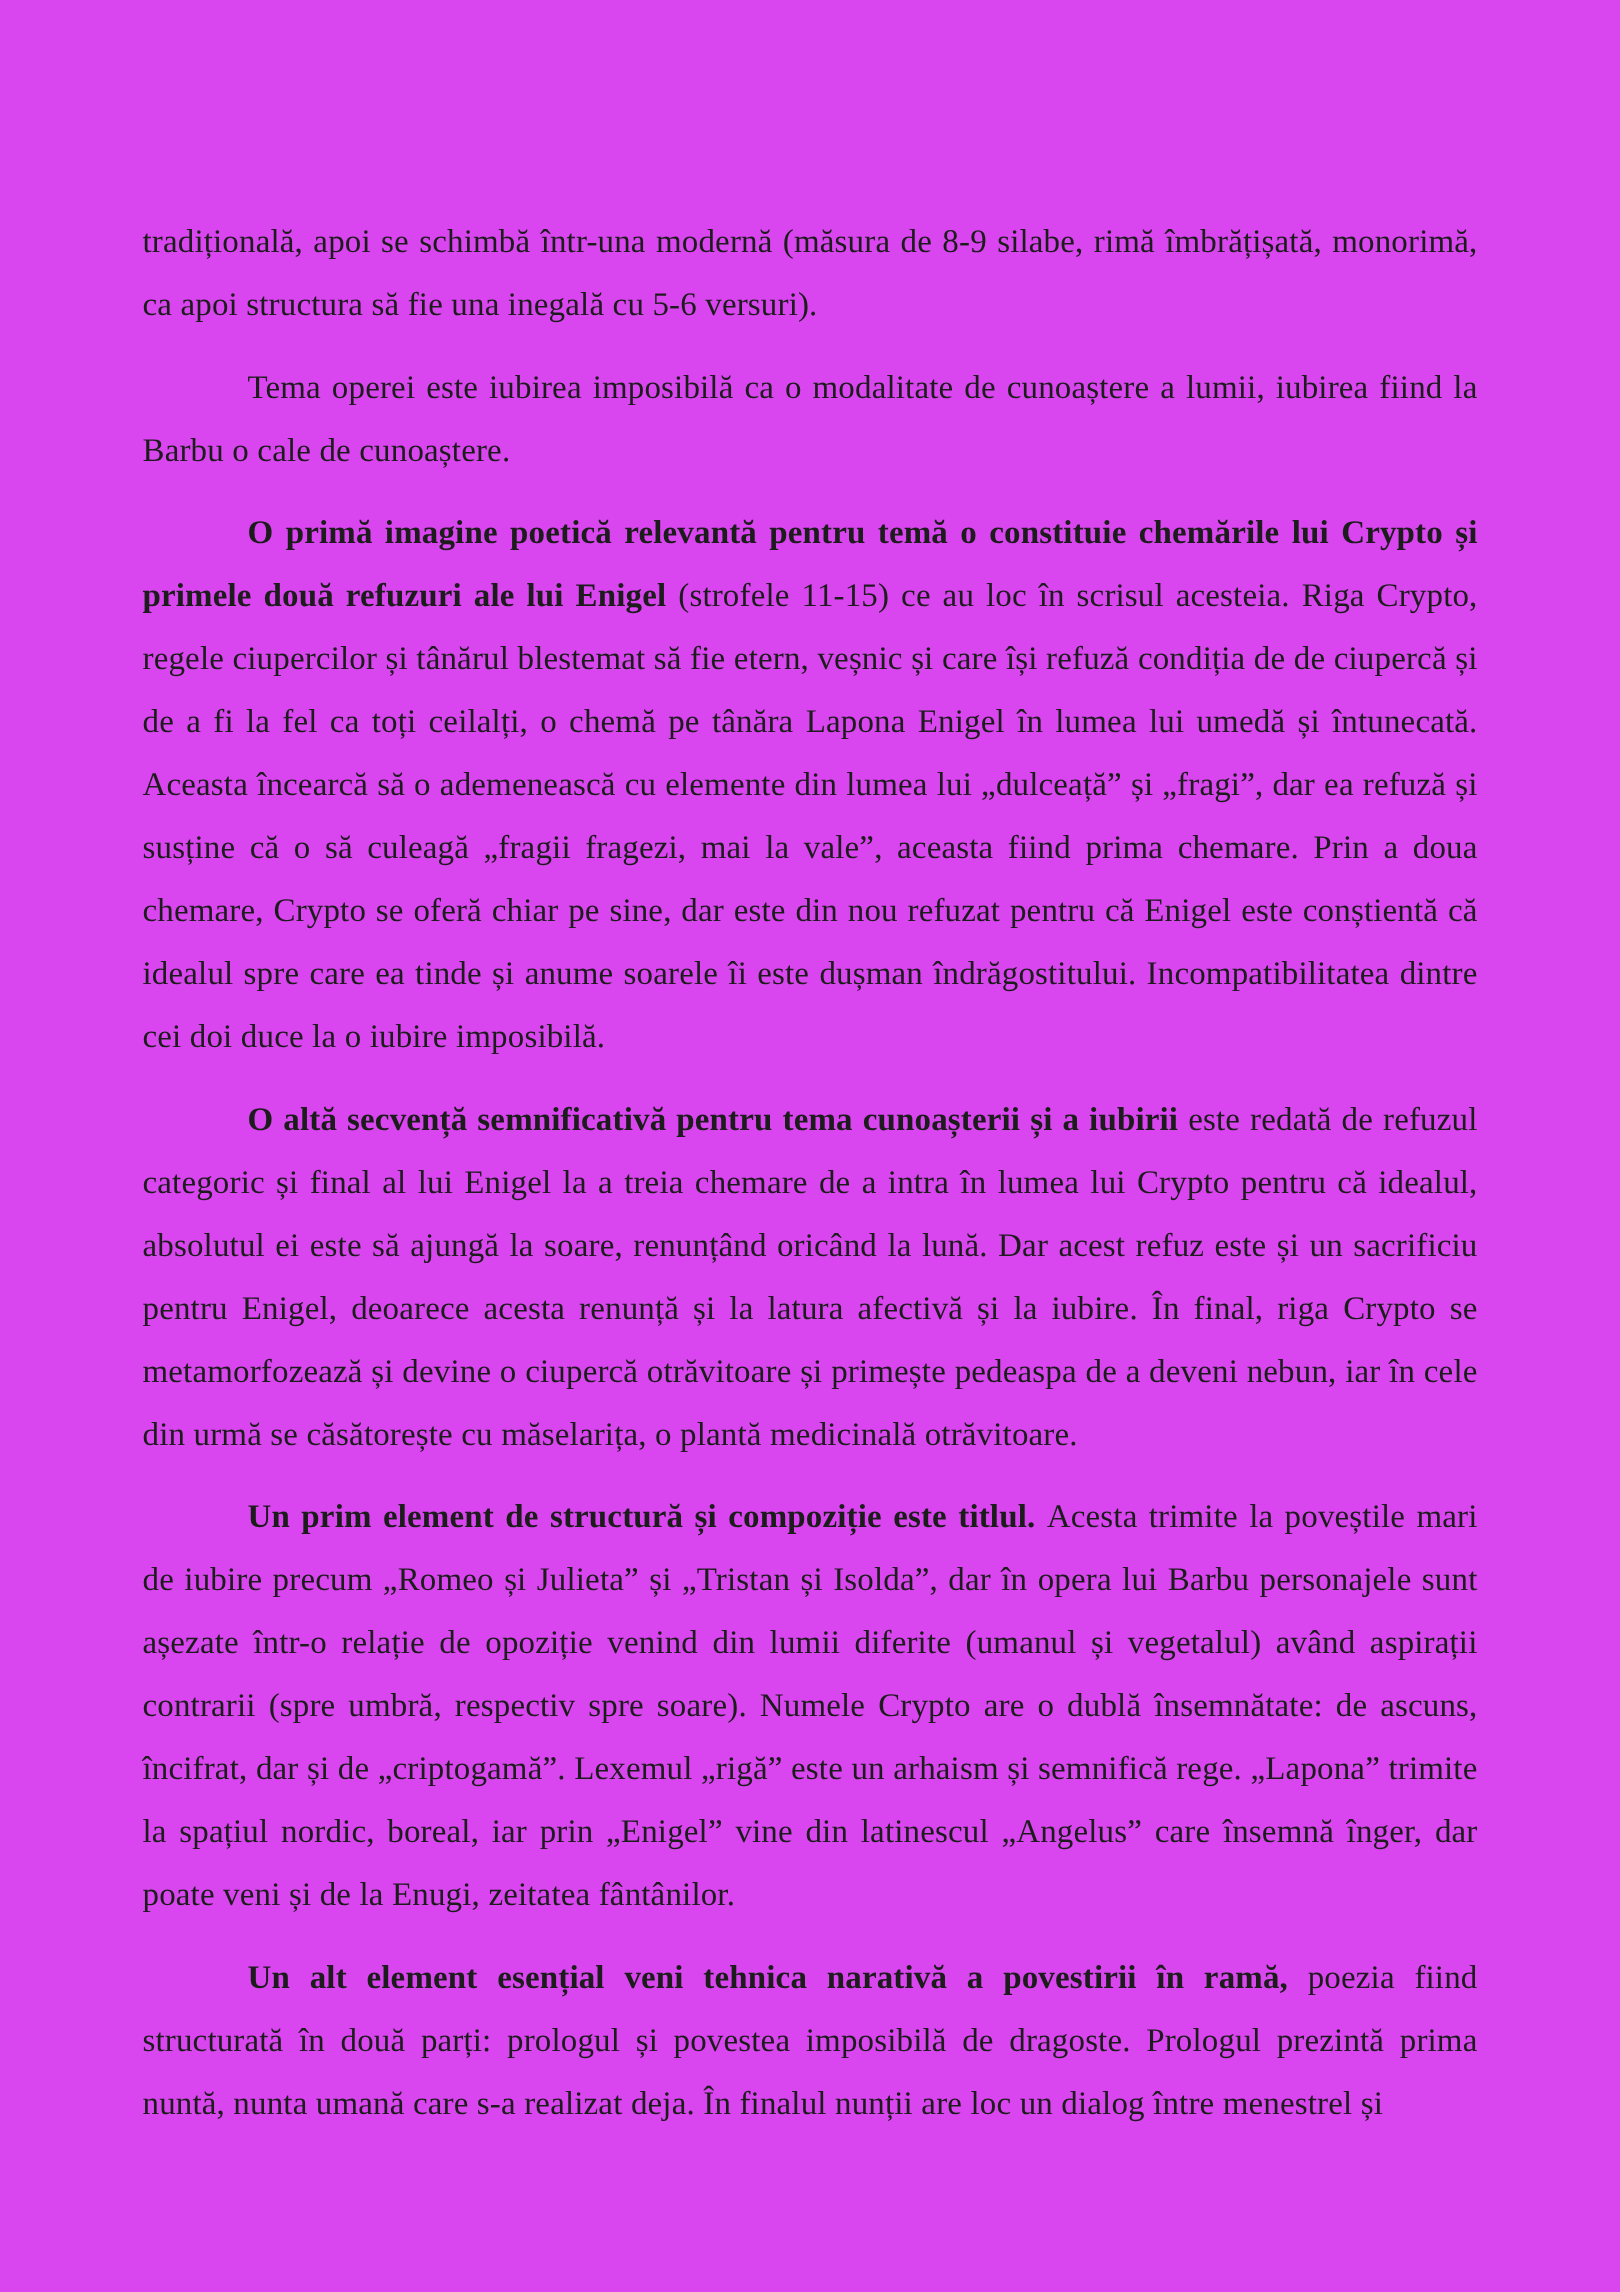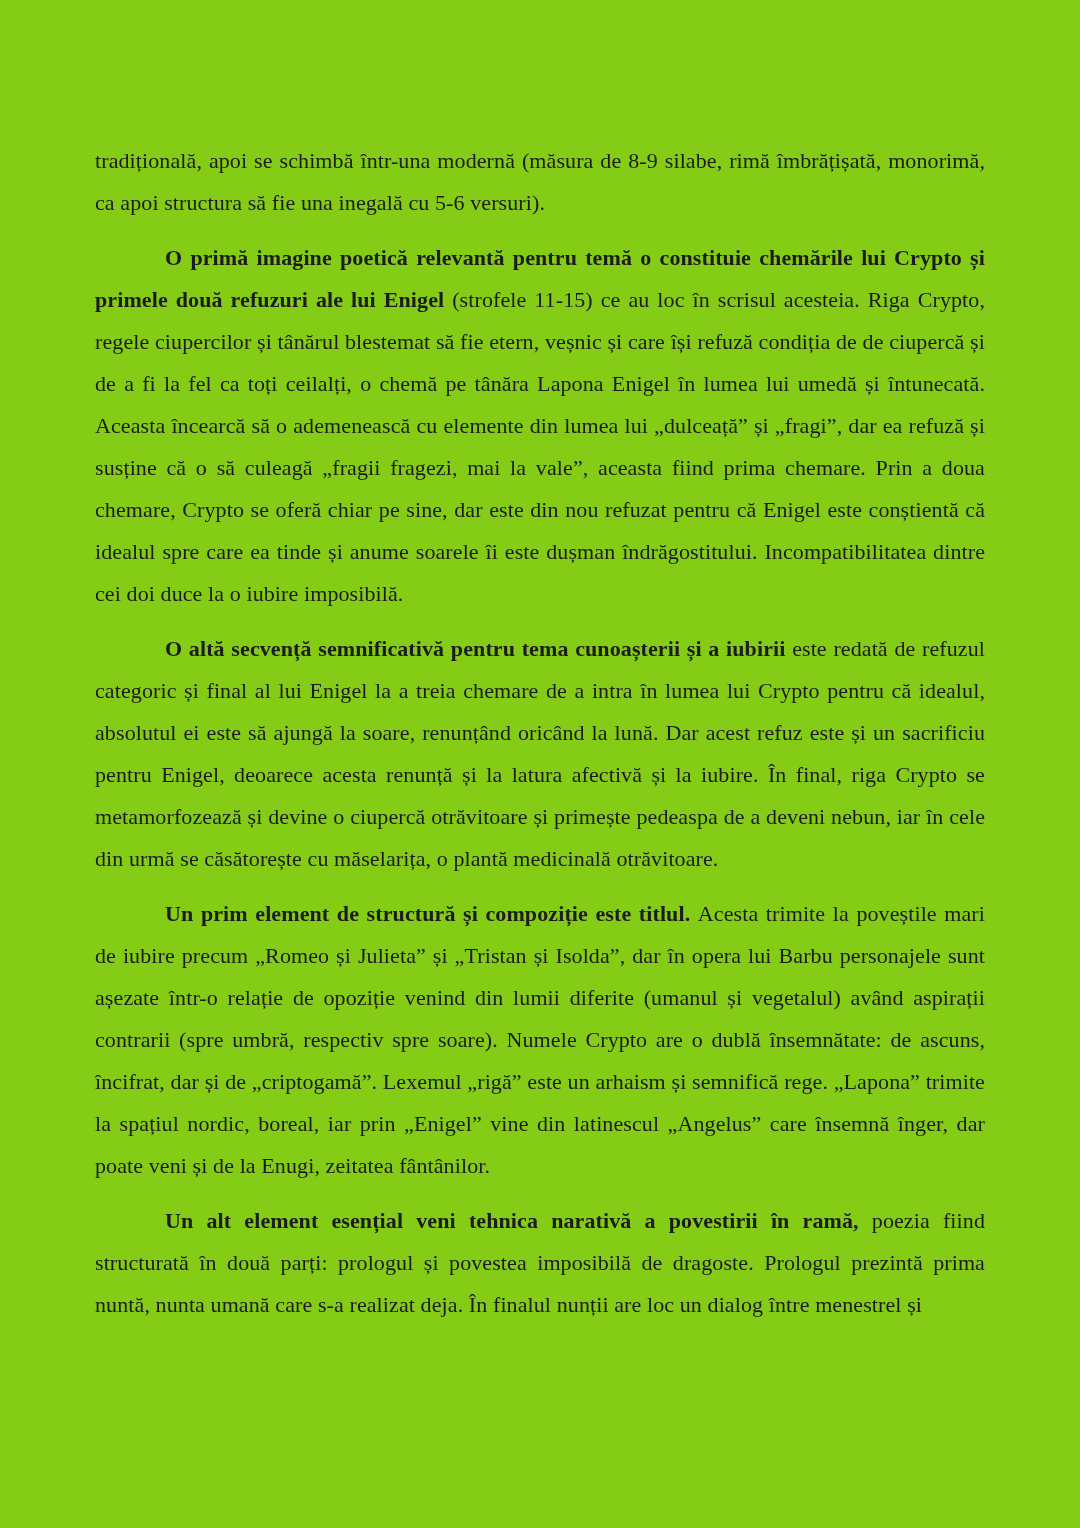--- a/index.html
+++ b/index.html
@@ -4,21 +4,21 @@
 <style>
   html, body {
     margin: 0;
     padding: 0;
     background: #ffffff;
   }
   .page {
     position: relative;
     width: 1080px;
     height: 1528px;
-    background: #84cc16;
+    background: #d946ef;
     overflow: hidden;
     box-sizing: border-box;
     font-family: "Liberation Serif", "DejaVu Serif", serif;
     color: #1c1c1c;
   }
   .text-body {
     position: absolute;
     left: 95px;
     top: 140px;
     width: 890px;
@@ -40,18 +40,19 @@
   .run.bold {
     font-weight: 700;
   }
 </style>
 </head>
 <body style="background: rgb(255, 255, 255);">
 
 <div class="page" style="color: rgb(28, 28, 28);">
   <div class="text-body">
       <p class="para"><span class="run">tradițională, apoi se schimbă într-una modernă (măsura de 8-9 silabe, rimă îmbrățișată, monorimă, ca apoi structura să fie una inegală cu 5-6 versuri).</span></p>
+      <p class="para indent"><span class="run">Tema operei este iubirea imposibilă ca o modalitate de cunoaștere a lumii, iubirea fiind la Barbu o cale de cunoaștere.</span></p>
       <p class="para indent"><span class="run bold">O primă imagine poetică relevantă pentru temă o constituie chemările lui Crypto și primele două refuzuri ale lui Enigel </span><span class="run">(strofele 11-15) ce au loc în scrisul acesteia. Riga Crypto, regele ciupercilor și tânărul blestemat să fie etern, veșnic și care își refuză condiția de de ciupercă și de a fi la fel ca toți ceilalți, o chemă pe tânăra Lapona Enigel în lumea lui umedă și întunecată. Aceasta încearcă să o ademenească cu elemente din lumea lui „dulceață” și „fragi”, dar ea refuză și susține că o să culeagă „fragii fragezi, mai la vale”, aceasta fiind prima chemare. Prin a doua chemare, Crypto se oferă chiar pe sine, dar este din nou refuzat pentru că Enigel este conștientă că idealul spre care ea tinde și anume soarele îi este dușman îndrăgostitului. Incompatibilitatea dintre cei doi duce la o iubire imposibilă.</span></p>
       <p class="para indent"><span class="run bold">O altă secvență semnificativă pentru tema cunoașterii și a iubirii </span><span class="run">este redată de refuzul categoric și final al lui Enigel la a treia chemare de a intra în lumea lui Crypto pentru că idealul, absolutul ei este să ajungă la soare, renunțând oricând la lună. Dar acest refuz este și un sacrificiu pentru Enigel, deoarece acesta renunță și la latura afectivă și la iubire. În final, riga Crypto se metamorfozează și devine o ciupercă otrăvitoare și primește pedeaspa de a deveni nebun, iar în cele din urmă se căsătorește cu măselarița, o plantă medicinală otrăvitoare.</span></p>
       <p class="para indent"><span class="run bold">Un prim element de structură și compoziție este titlul. </span><span class="run">Acesta trimite la poveștile mari de iubire precum „Romeo și Julieta” și „Tristan și Isolda”, dar în opera lui Barbu personajele sunt așezate într-o relație de opoziție venind din lumii diferite (umanul și vegetalul) având aspirații contrarii (spre umbră, respectiv spre soare). Numele Crypto are o dublă însemnătate: de ascuns, încifrat, dar și de „criptogamă”. Lexemul „rigă” este un arhaism și semnifică rege. „Lapona” trimite la spațiul nordic, boreal, iar prin „Enigel” vine din latinescul „Angelus” care însemnă înger, dar poate veni și de la Enugi, zeitatea fântânilor.</span></p>
       <p class="para indent"><span class="run bold">Un alt element esențial veni tehnica narativă a povestirii în ramă, </span><span class="run">poezia fiind structurată în două parți: prologul și povestea imposibilă de dragoste. Prologul prezintă prima nuntă, nunta umană care s-a realizat deja. În finalul nunții are loc un dialog între menestrel și</span></p>
     </div>
 </div>
 
 </body></html>

